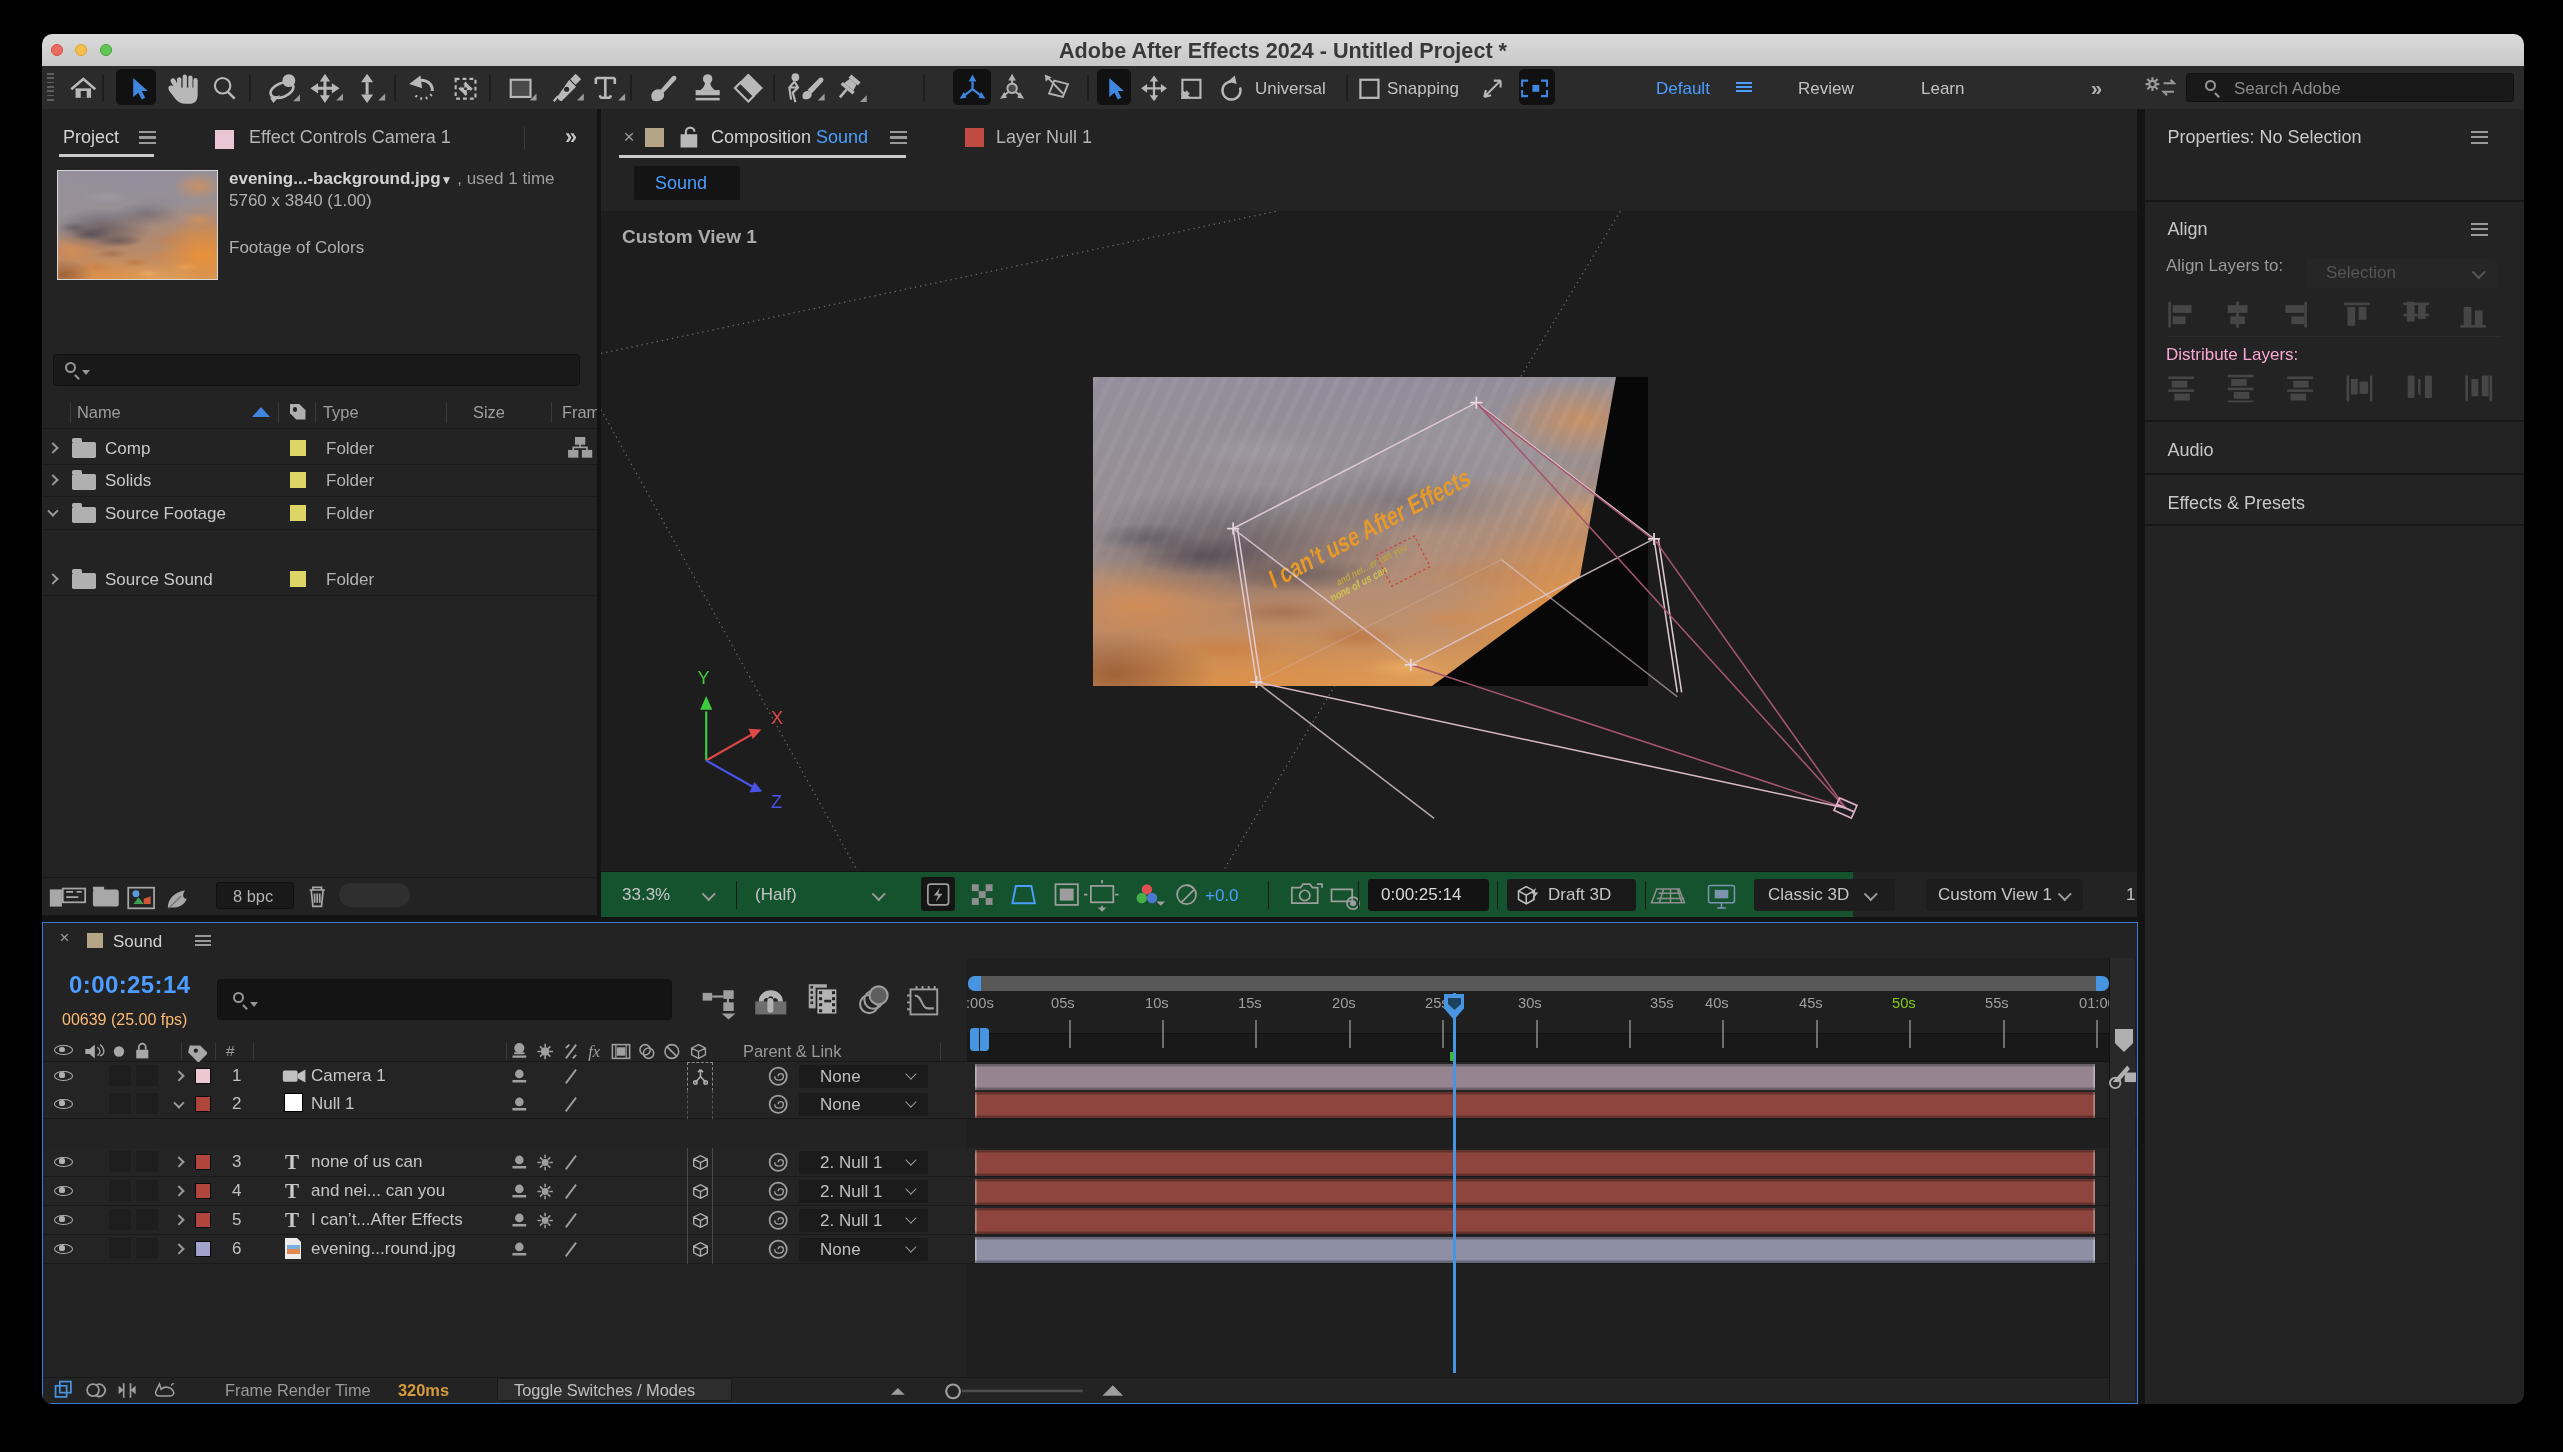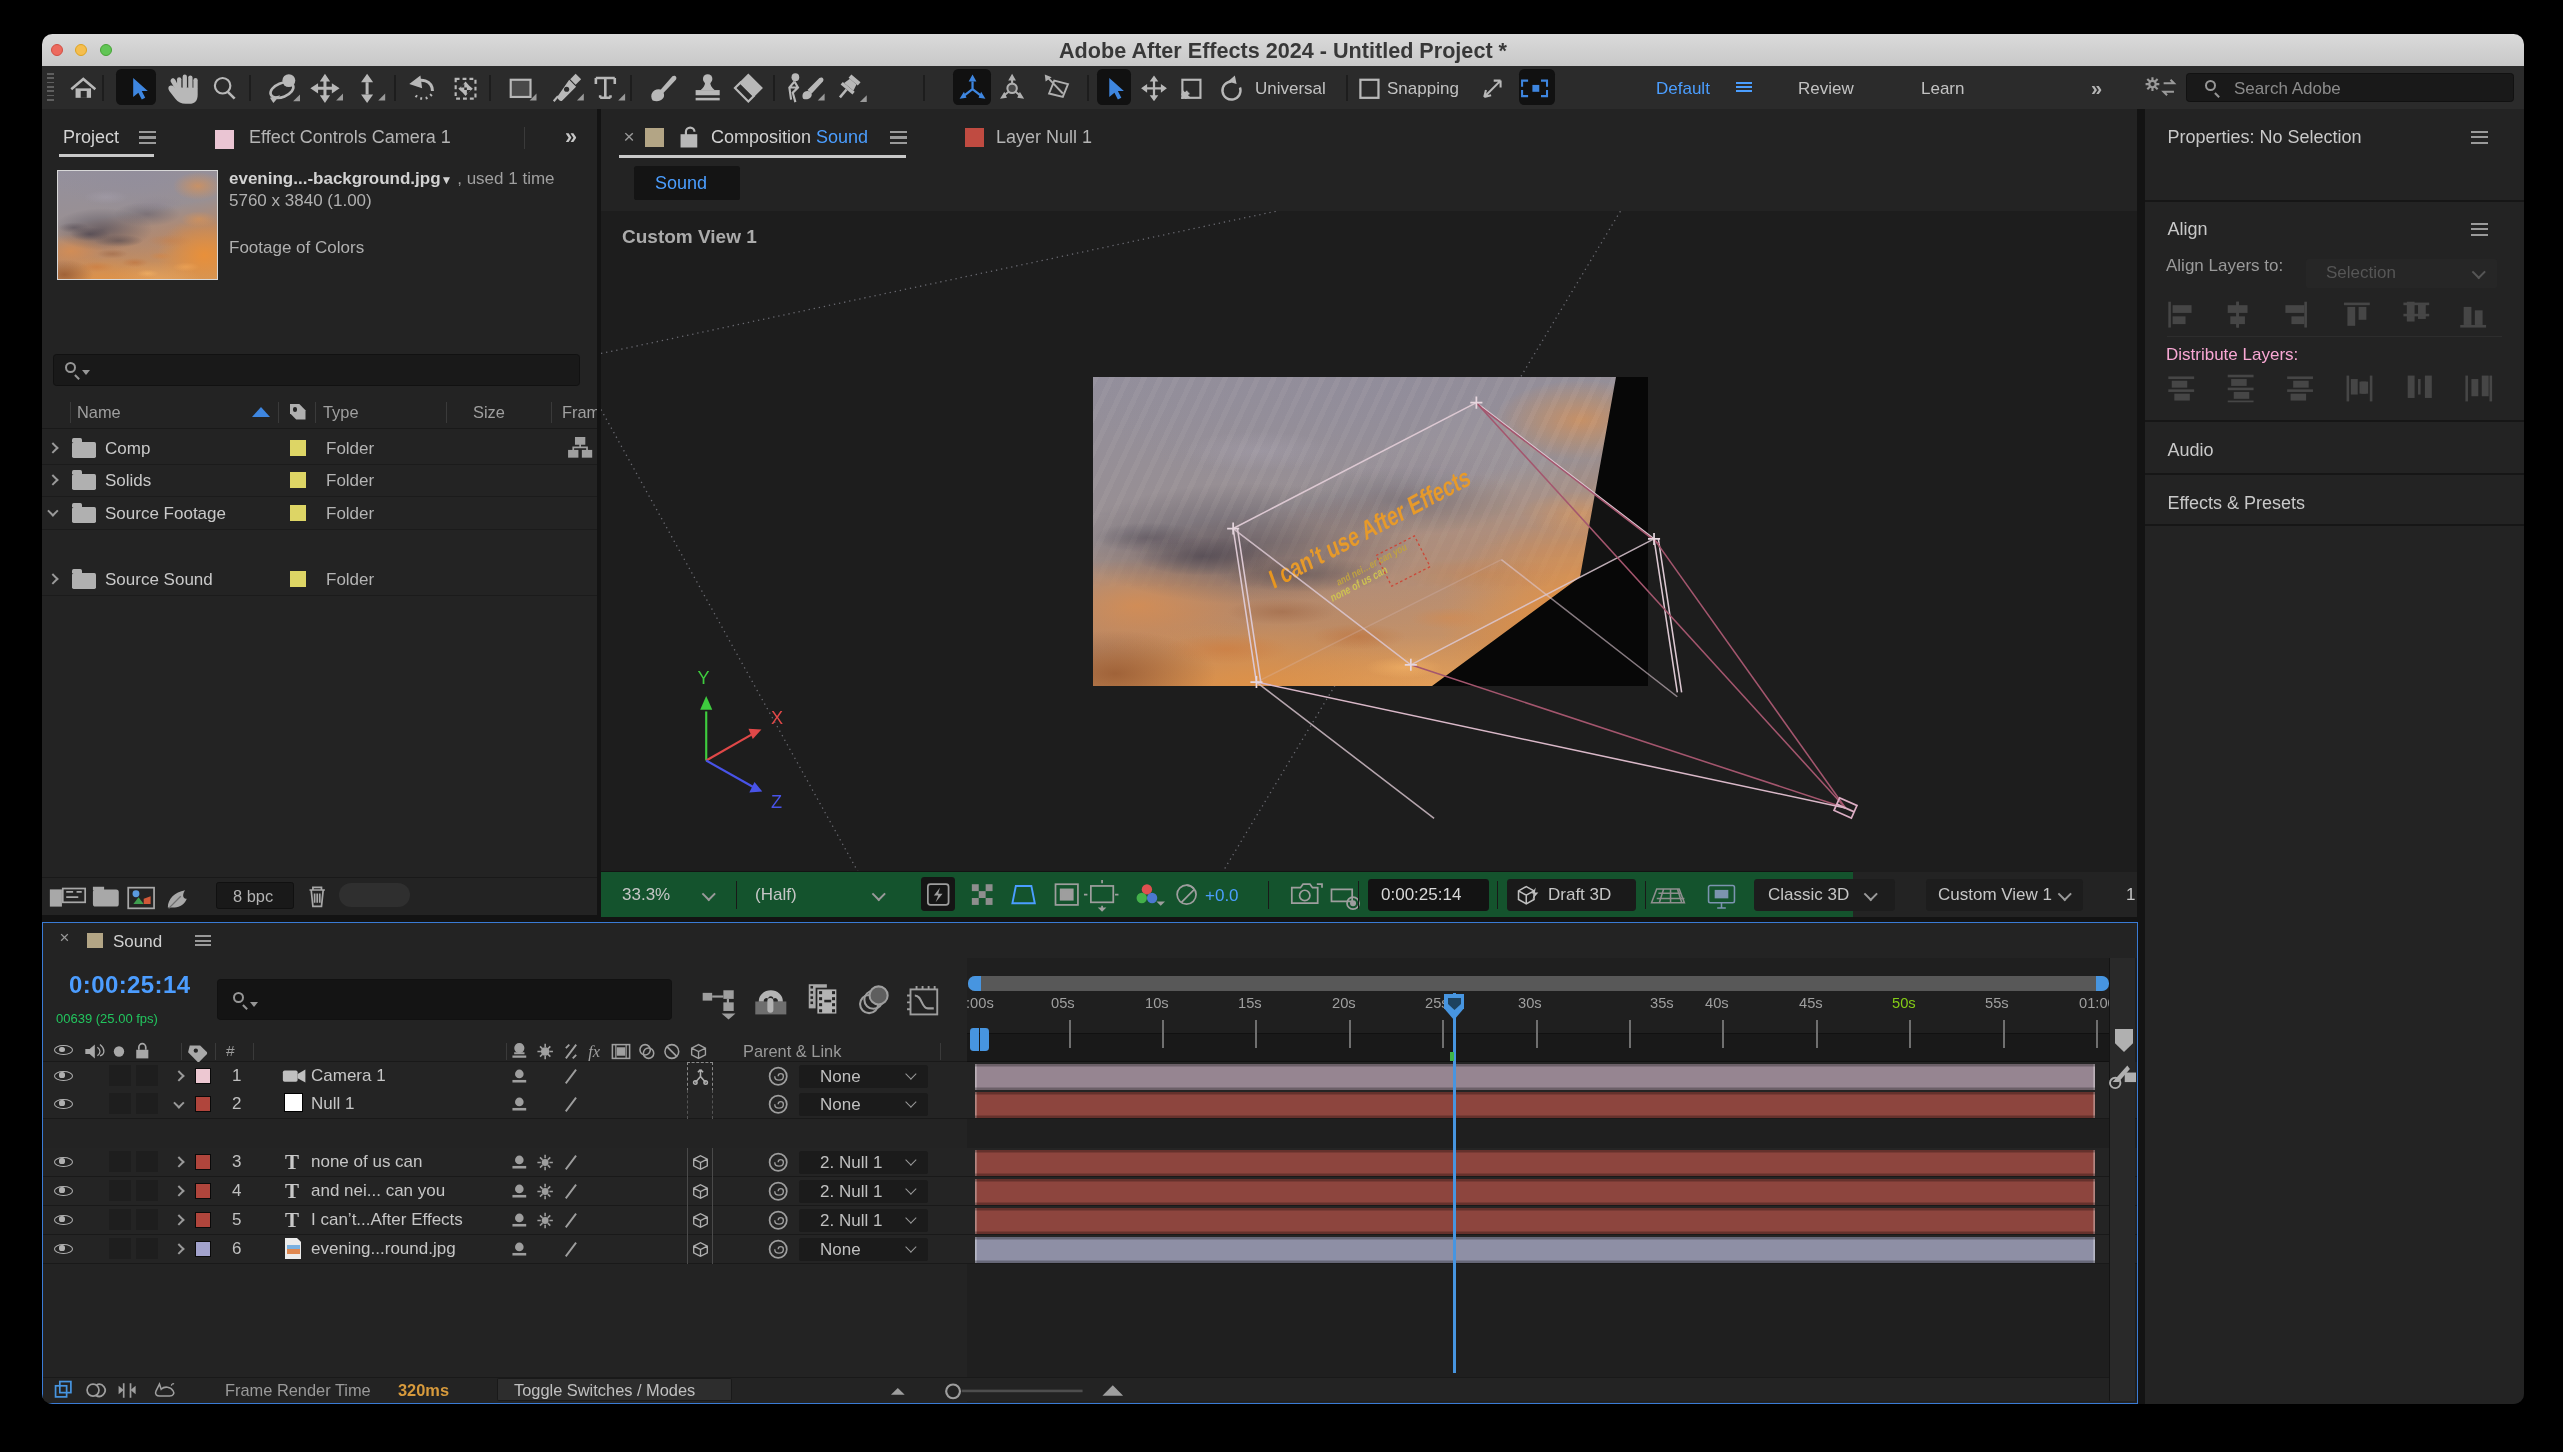--- a/index.html
+++ b/index.html
@@ -511,21 +511,21 @@
   <div class="t" style="left:22.4px;top:384px;font-size:18px;color:#c9c9c9">Effects &amp; Presets</div>
   <div class="a" style="left:0;top:415px;width:379px;height:1.7px;background:#161616"></div>
 </div>
 
 <div class="panel" style="left:0;top:813px;width:2096px;height:482px;border:1.7px solid #3a7bd5;background:#232323">
   <div class="tabx a" style="left:16.4px;top:5.2px;font-size:17px">×</div>
   <div class="chip" style="left:44px;top:9.5px;width:15.5px;height:15.5px;background:#b3a585"></div>
   <div class="t" style="left:70px;top:8.6px;font-size:17px;color:#d0d0d0">Sound</div>
   <div class="ham" style="left:152px;top:12px;width:15.5px;height:11.2px"></div>
   <div class="t" style="left:26px;top:48px;font-size:24px;font-weight:bold;color:#4c9dff;letter-spacing:0.4px">0:00:25:14</div>
-  <div class="t" style="left:13px;top:88px;font-size:13px;color:#22c55e">00639 (25.00 fps)</div>
+  <div class="t" style="left:19px;top:88px;font-size:16px;color:#fdba74">00639 (25.00 fps)</div>
   <div class="srch" style="left:174px;top:56px;width:455px;height:41px;background:#141414"></div>
   <div class="mag" style="left:190px;top:69px"></div>
   <div class="a" style="left:207px;top:79px;border-left:4.3px solid transparent;border-right:4.3px solid transparent;border-top:5.2px solid #969696"></div>
   <svg style="left:0;top:0" width="927" height="138" fill="none" stroke="#9e9e9e" stroke-width="2" viewBox="0 0 1075 160">
     <g transform="translate(763,72)" fill="#9e9e9e" stroke="none">
             <rect x="2" y="9" width="11" height="9"></rect>
             <rect x="26" y="6" width="12" height="10"></rect>
             <rect x="26" y="20" width="12" height="10"></rect>
             <rect x="13" y="12" width="13" height="2.5"></rect>
             <rect x="30" y="16" width="2.5" height="6"></rect>

